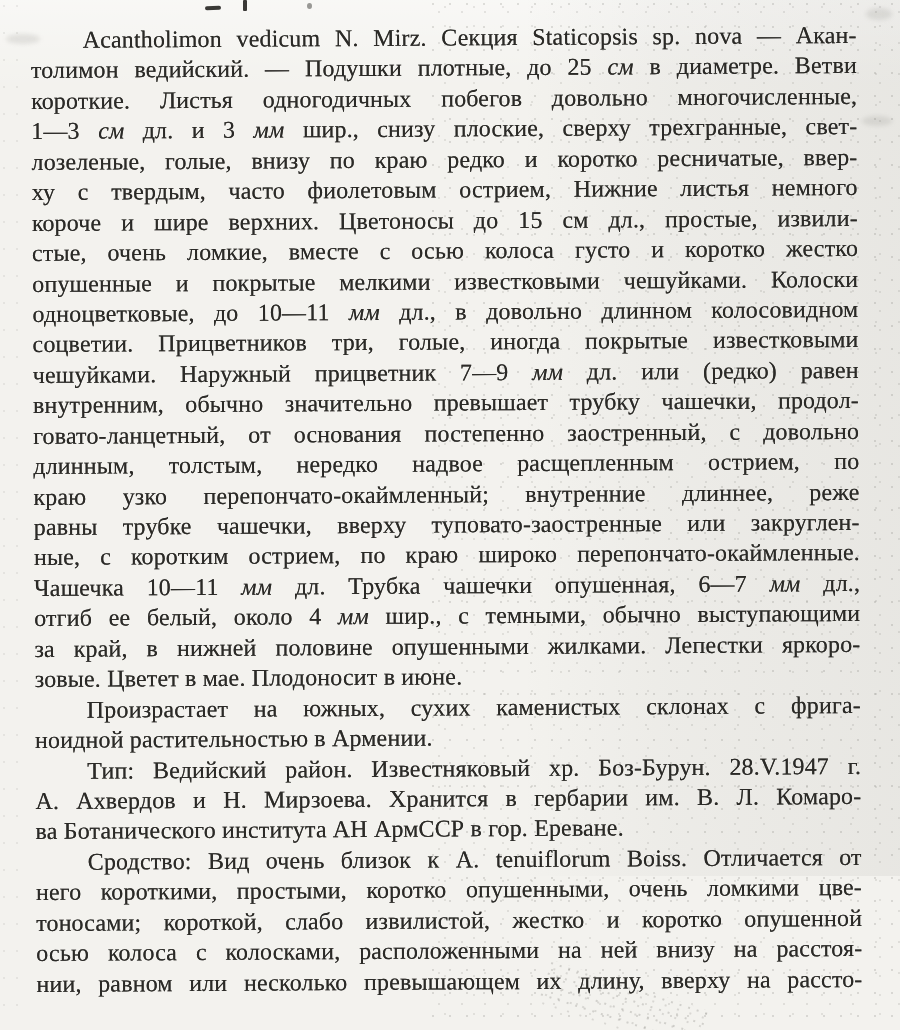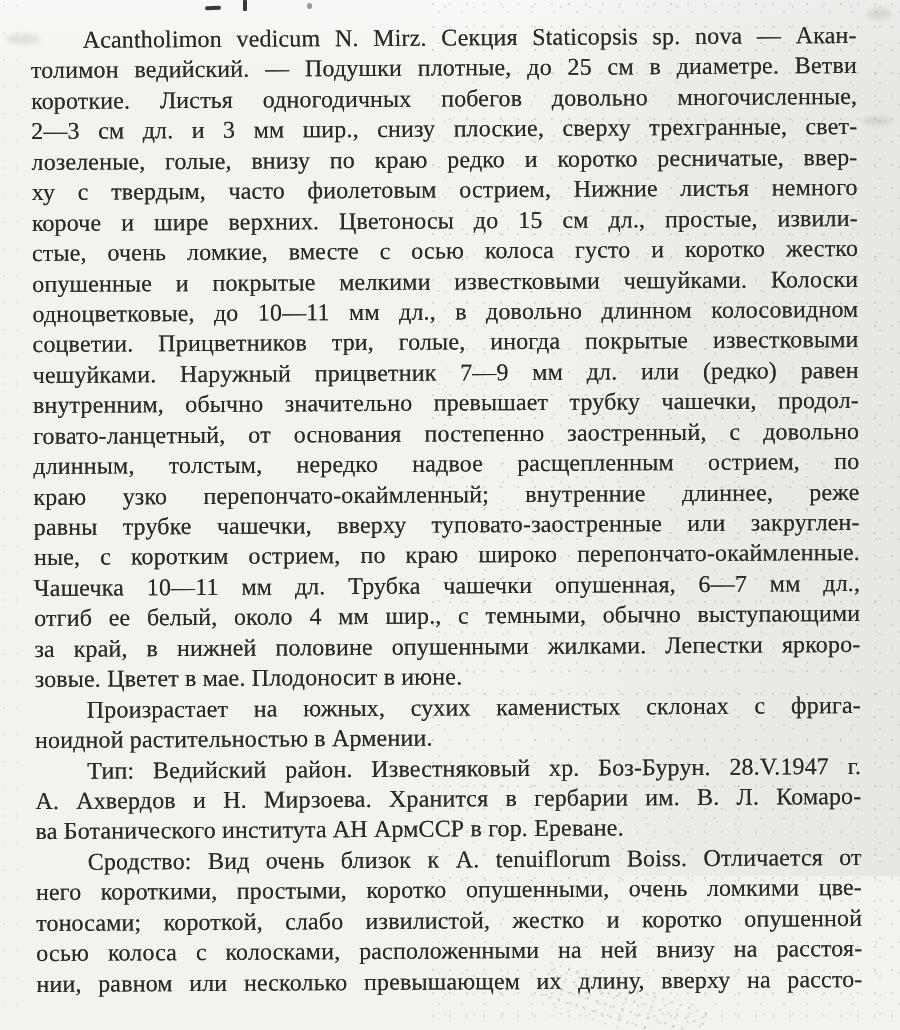--- a/index.html
+++ b/index.html
@@ -80,21 +80,21 @@
     height: 30.45px;
     line-height: 30.45px;
     text-align: justify;
     text-align-last: justify;
     text-justify: inter-word;
     overflow: hidden;
     white-space: normal;
   }
   .line.nojust { text-align-last: left; }
   .line.indent { text-indent: 52px; }
-  .it { }
+  .it { font-style: italic; }
 </style>
 </head>
 <body>
 
 <div class="page">
   <div class="noise noise-right"></div>
   <div class="noise noise-left"></div>
   <div class="noise noise-bottom"></div>
 
   <div class="ghost-smudge" style="left:6px;  top:34px;  width:34px; height:10px;"></div>
@@ -103,21 +103,21 @@
 
   <div class="frag frag-bar"></div>
   <div class="frag frag-stem"></div>
   <div class="frag frag-dot"></div>
 
   <div class="text-block">
       <div class="para">
         <div class="line indent"><span>Acantholimon vedicum N. Mirz. Секция Staticopsis sp. nova — Акан-</span></div>
         <div class="line"><span>толимон ведийский. — Подушки плотные, до 25 </span><span class="it">см</span><span> в диаметре. Ветви</span></div>
         <div class="line"><span>короткие. Листья одногодичных побегов довольно многочисленные,</span></div>
-        <div class="line"><span>2—3 </span><span class="it">см</span><span> дл. и 3 </span><span class="it">мм</span><span> шир., снизу плоские, сверху трехгранные, свет-</span></div>
+        <div class="line"><span>1—3 </span><span class="it">см</span><span> дл. и 3 </span><span class="it">мм</span><span> шир., снизу плоские, сверху трехгранные, свет-</span></div>
         <div class="line"><span>лозеленые, голые, внизу по краю редко и коротко ресничатые, ввер-</span></div>
         <div class="line"><span>ху с твердым, часто фиолетовым острием, Нижние листья немного</span></div>
         <div class="line"><span>короче и шире верхних. Цветоносы до 15 см дл., простые, извили-</span></div>
         <div class="line"><span>стые, очень ломкие, вместе с осью колоса густо и коротко жестко</span></div>
         <div class="line"><span>опушенные и покрытые мелкими известковыми чешуйками. Колоски</span></div>
         <div class="line"><span>одноцветковые, до 10—11 </span><span class="it">мм</span><span> дл., в довольно длинном колосовидном</span></div>
         <div class="line"><span>соцветии. Прицветников три, голые, иногда покрытые известковыми</span></div>
         <div class="line"><span>чешуйками. Наружный прицветник 7—9 </span><span class="it">мм</span><span> дл. или (редко) равен</span></div>
         <div class="line"><span>внутренним, обычно значительно превышает трубку чашечки, продол-</span></div>
         <div class="line"><span>говато-ланцетный, от основания постепенно заостренный, с довольно</span></div>

